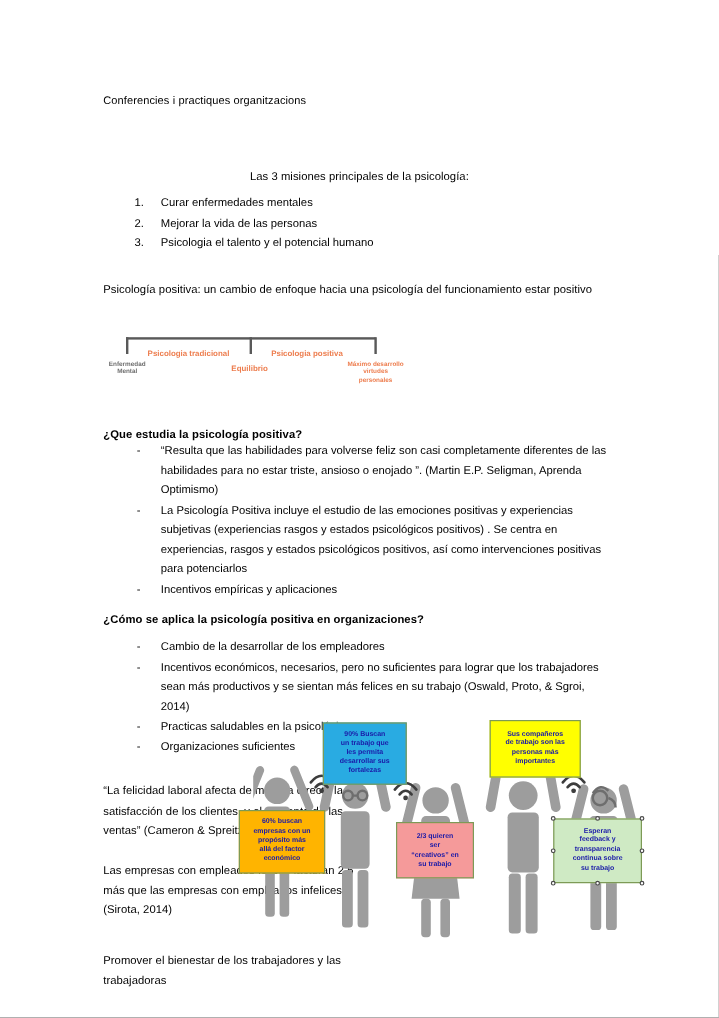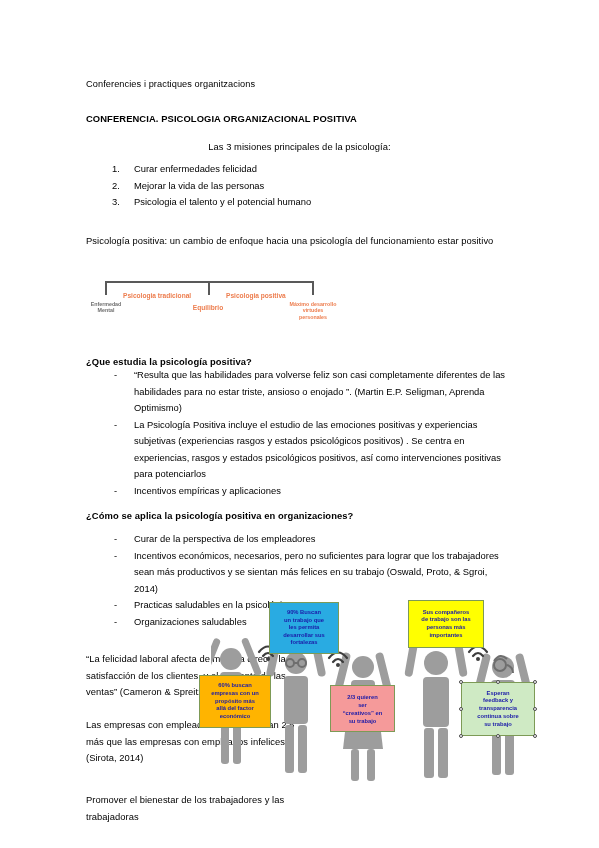--- a/index.html
+++ b/index.html
@@ -158,26 +158,25 @@
   }
 </style>
 </head>
 <body>
 
 <div class="page">
   <div class="content">
 
     <div class="doc-header">Conferencies i practiques organitzacions</div>
 
-    <div class="section-title" style="top:69px;">CONFERENCIA. PSICOLOGIA ORGANIZACIONAL POSITIVA</div>
 
     <div class="para" style="left:0; top:95px; width:427px;text-align:center;">Las 3 misiones principales de la psicología:</div>
 
     <ul class="num-list" style="top:117px;">
-      <li><span class="marker">1.</span><span>Curar enfermedades felicidad</span></li>
+      <li><span class="marker">1.</span><span>Curar enfermedades mentales</span></li>
       <li><span class="marker">2.</span><span>Mejorar la vida de las personas</span></li>
       <li><span class="marker">3.</span><span>Psicologia el talento y el potencial humano</span></li>
     </ul>
 
     <div class="para" style="left:0; top:189px; width:420px;">Psicología positiva: un cambio de enfoque hacia una psicología del funcionamiento estar positivo</div>
 
     <div class="axis-figure">
       <div class="axis-line"></div>
       <div class="axis-tick" style="left:19px;"></div>
       <div class="axis-tick" style="left:122px;"></div>
@@ -202,24 +201,24 @@
 
     <ul class="dash-list" style="top:323px;">
       <li><span class="marker">-</span><span>“Resulta que las habilidades para volverse feliz son casi completamente diferentes de las habilidades para no estar triste, ansioso o enojado ”.  (Martin E.P. Seligman, Aprenda Optimismo)</span></li>
       <li><span class="marker">-</span><span>La Psicología Positiva incluye el estudio de las emociones positivas y experiencias subjetivas (experiencias rasgos y estados psicológicos positivos) . Se centra en experiencias, rasgos y estados psicológicos positivos, así como intervenciones positivas para potenciarlos</span></li>
       <li><span class="marker">-</span><span>Incentivos empíricas y aplicaciones</span></li>
     </ul>
 
     <div class="section-title" style="top:466px;">¿Cómo se aplica la psicología positiva en organizaciones?</div>
 
     <ul class="dash-list" style="top:487px;">
-      <li><span class="marker">-</span><span>Curar de la perspectiva de los empleadores</span></li>
+      <li><span class="marker">-</span><span>Cambio de la desarrollar de los empleadores</span></li>
       <li><span class="marker">-</span><span>Incentivos económicos, necesarios, pero no suficientes para lograr que los trabajadores sean más productivos y se sientan más felices en su trabajo (Oswald, Proto, &amp; Sgroi, 2014)</span></li>
       <li><span class="marker">-</span><span>Practicas saludables en la psicológicos</span></li>
-      <li><span class="marker">-</span><span>Organizaciones saludables</span></li>
+      <li><span class="marker">-</span><span>Organizaciones suficientes</span></li>
     </ul>
 
     <div class="para" style="left:0; top:607px; width:210px;">“La felicidad laboral afecta de manera directa la satisfacción de los clientes, y el aumento de las ventas” (Cameron &amp; Spreitzer, 2013)</div>
     <div class="para" style="left:0; top:673px; width:215px;">Las empresas con empleados felices facturan 2.6 más que las empresas con empleados infelices (Sirota, 2014)</div>
     <div class="para" style="left:0; top:748px; width:200px;">Promover el bienestar de los trabajadores y las trabajadoras</div>
 
   </div>
 
   <div class="infographic">
 

